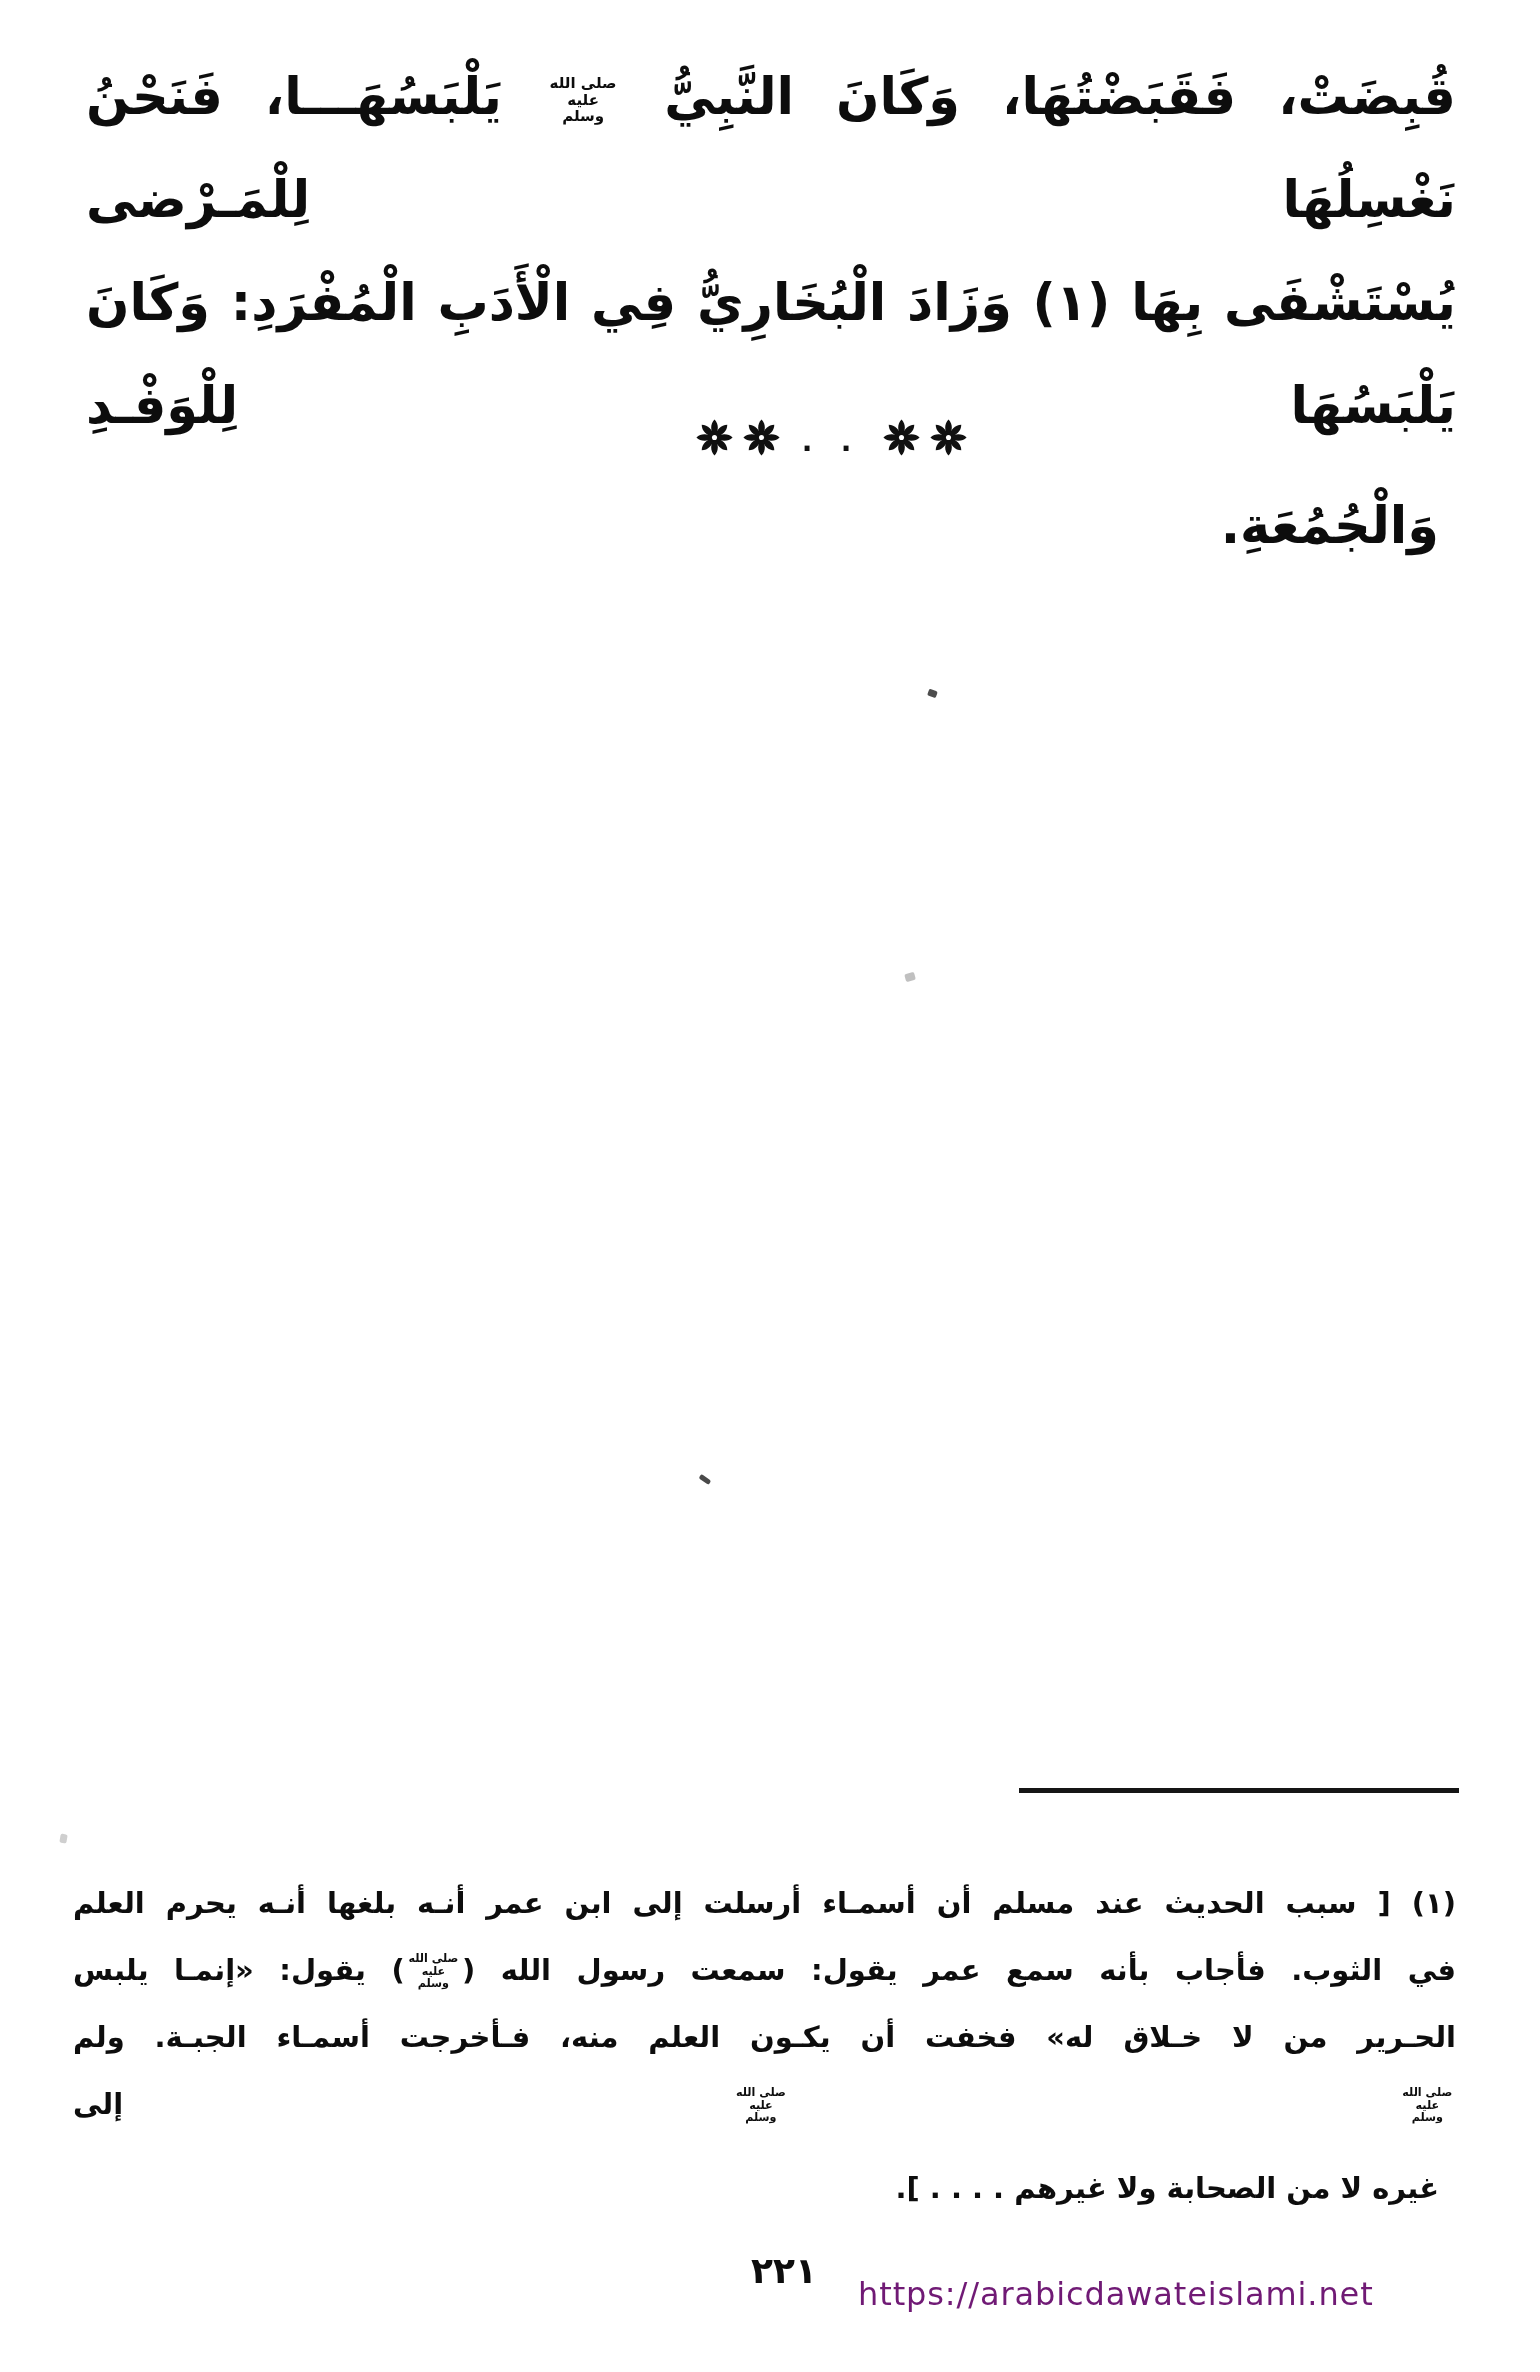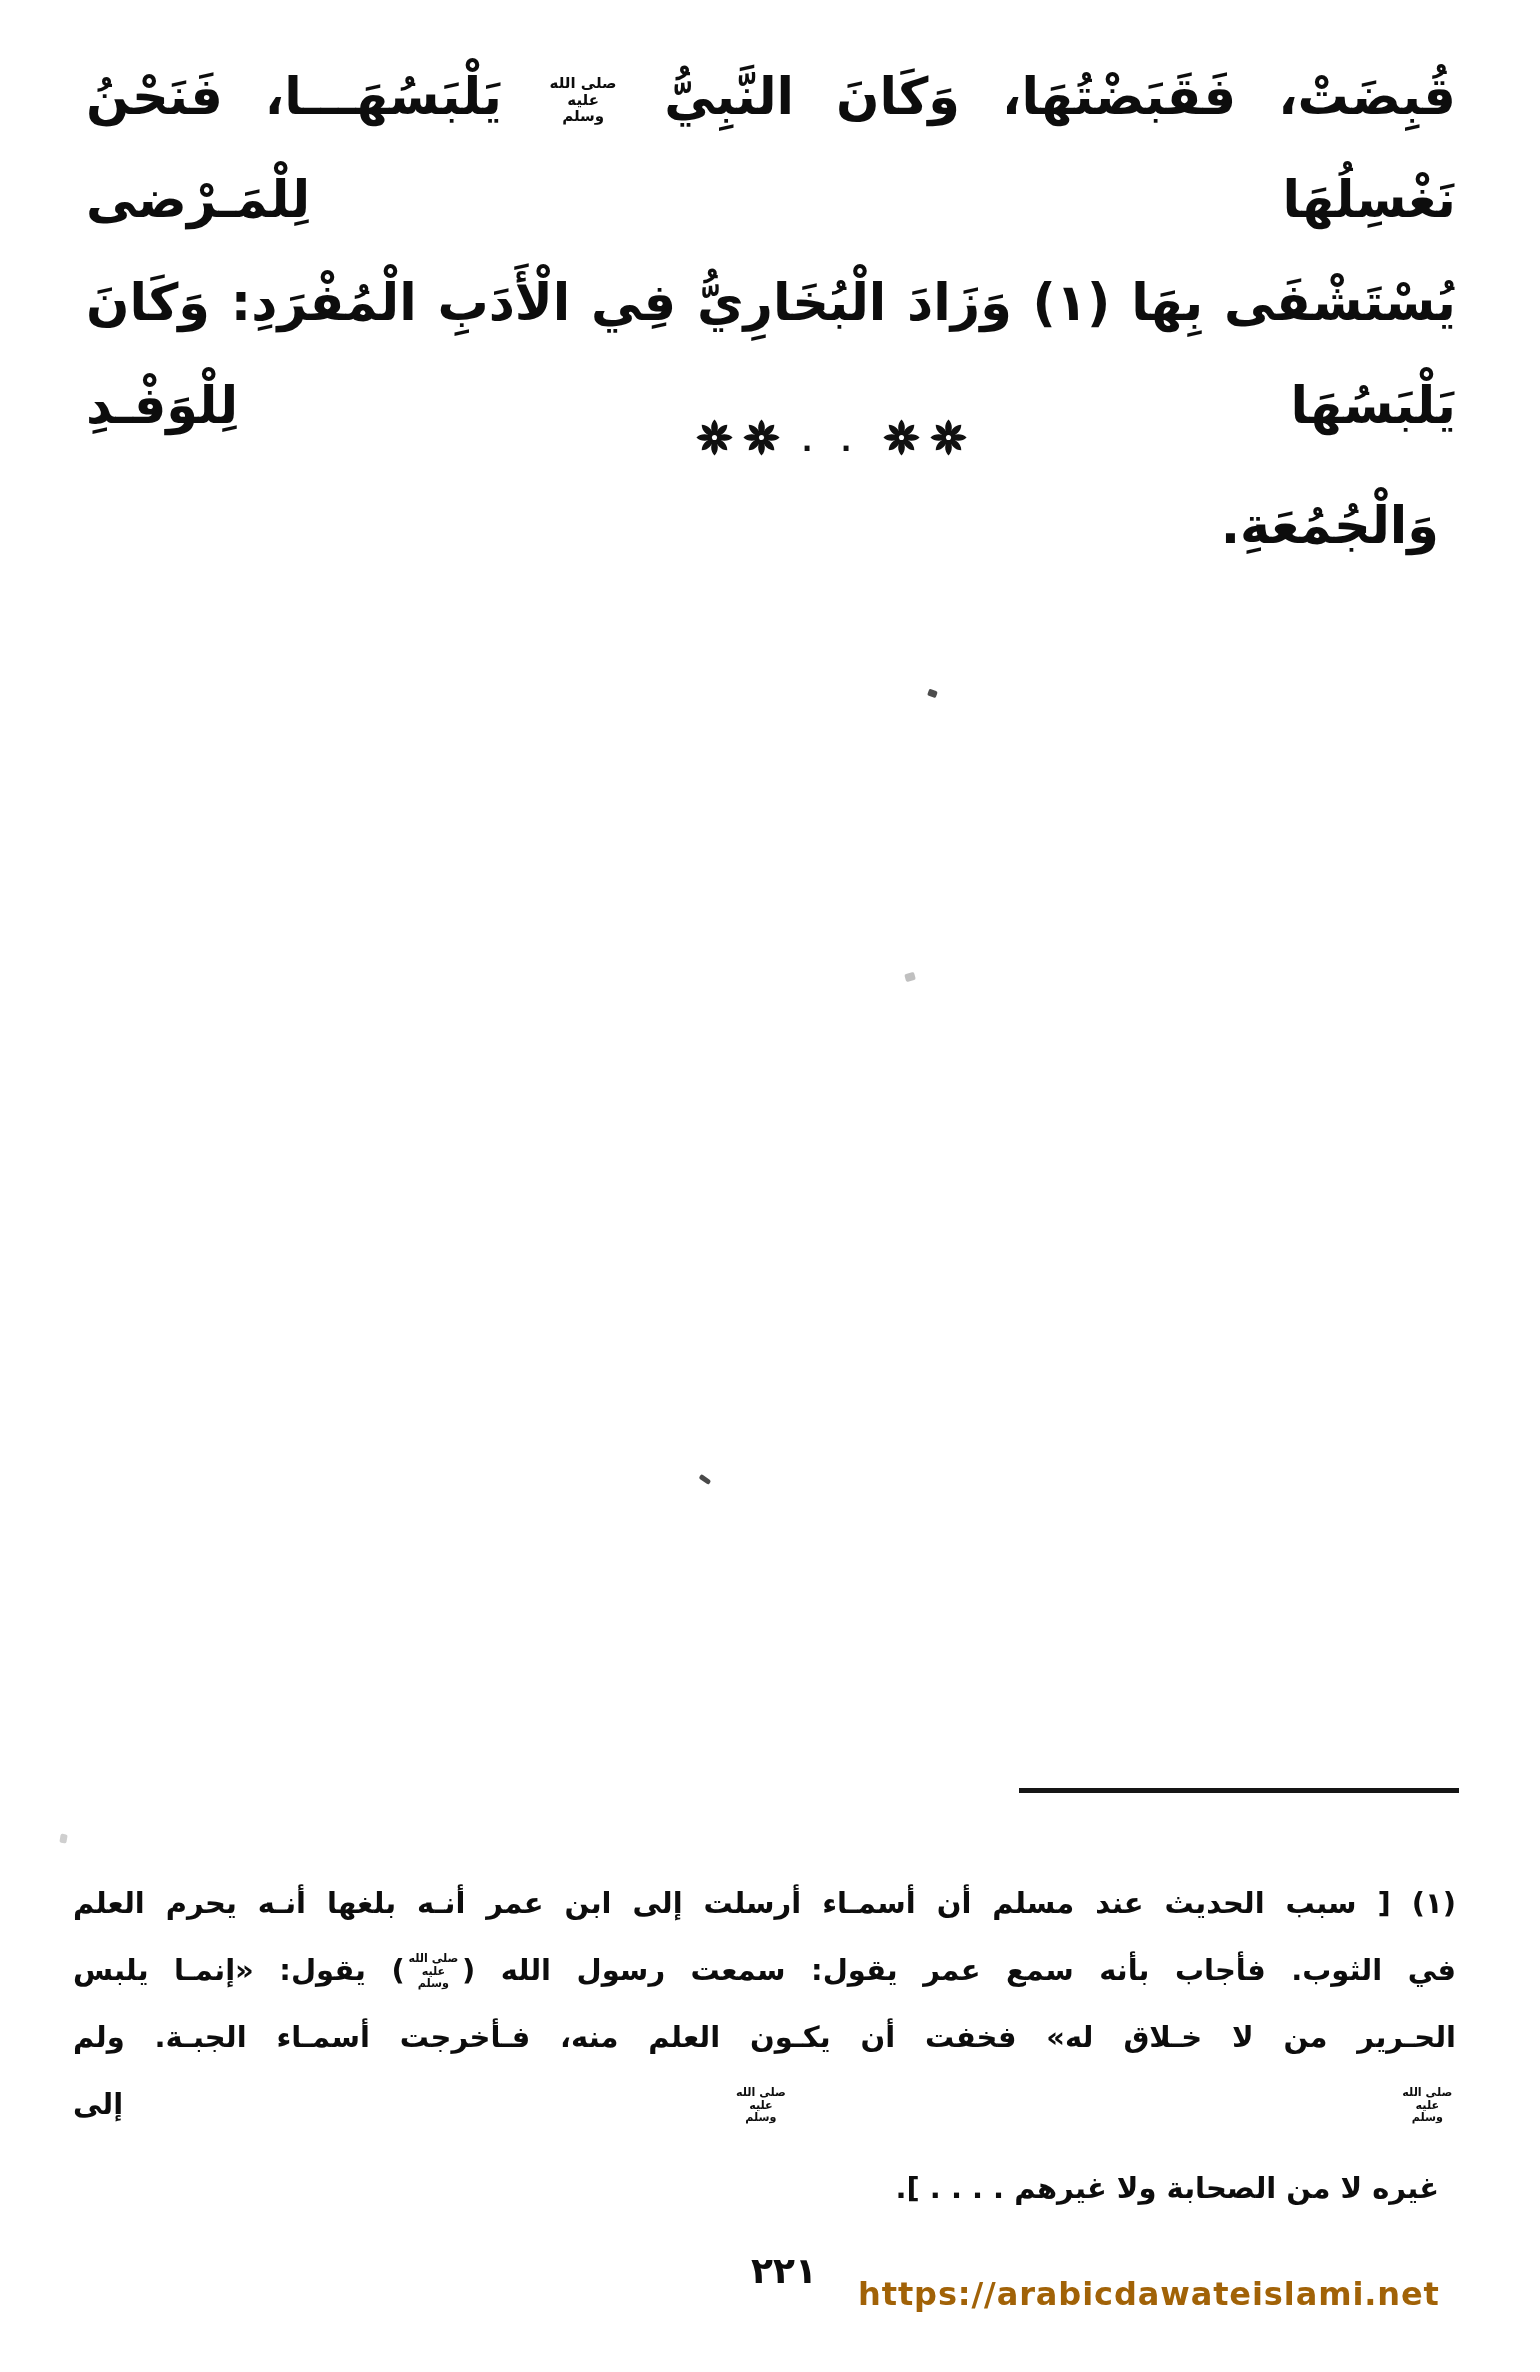--- a/index.html
+++ b/index.html
@@ -75,23 +75,23 @@
     position: absolute;
     top: 2250px; left: 751px;
     font-size: 36px; font-weight: 700;
     color: #0d0d0d;
     direction: rtl;
   }
   .watermark {
     position: absolute;
     top: 2275px; left: 858px;
     font-size: 32px;
-    color: #a16207;
+    color: #701a75;
     letter-spacing: 0.9px;
-    font-weight: 700;
+    font-weight: 400;
   }
 
   
   .speck { position: absolute; border-radius: 1.9px; }
   .speck-1 { left: 928px; top: 690px;  width: 9.4px; height: 6.6px;  background: #3a3a3a; transform: rotate(20deg);  opacity: .9; }
   .speck-2 { left: 905px; top: 973px; width: 10.3px; height: 7.5px;  background: #c0c0c0; transform: rotate(-15deg); }
   .speck-3 { left: 699px; top: 1477px; width: 12px; height: 4.7px;  background: #4a4a4a; transform: rotate(35deg); }
   .speck-4 { left: 60px;  top: 1834px; width: 6.6px;  height: 9.4px; background: #cfcfcf; transform: rotate(10deg); }
 
   .svg-defs { position: absolute; width: 0; height: 0; overflow: hidden; }

